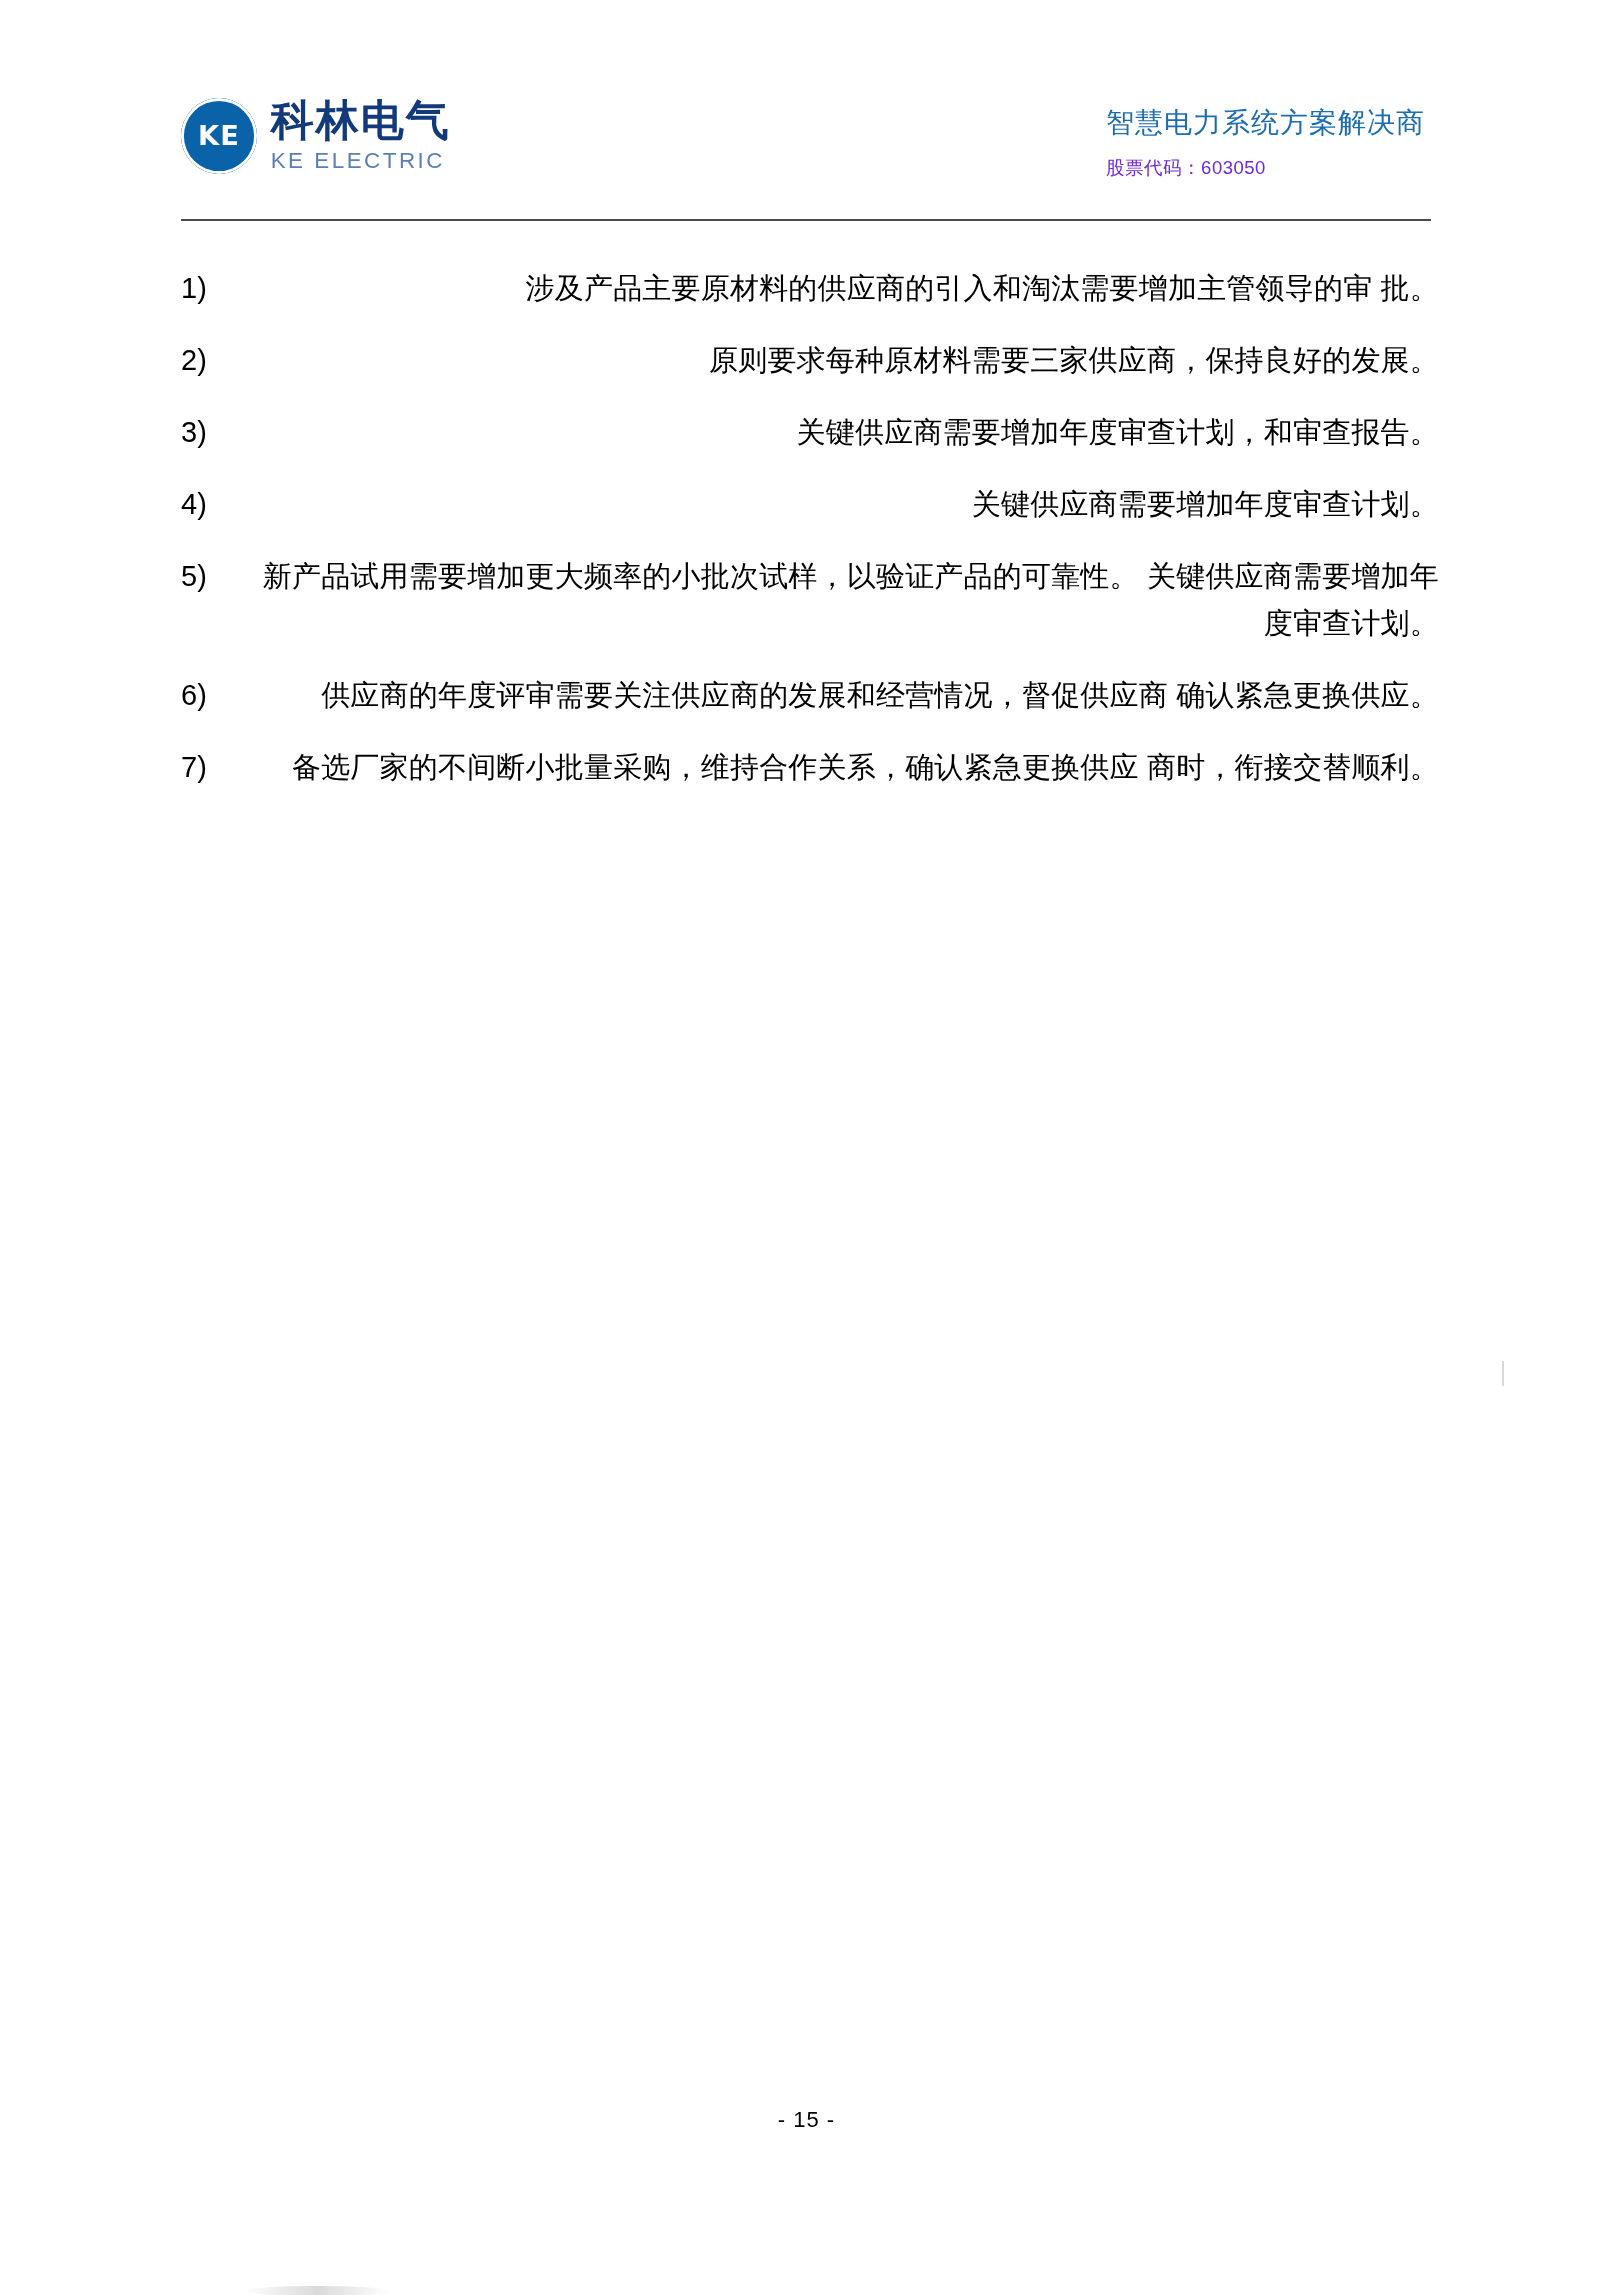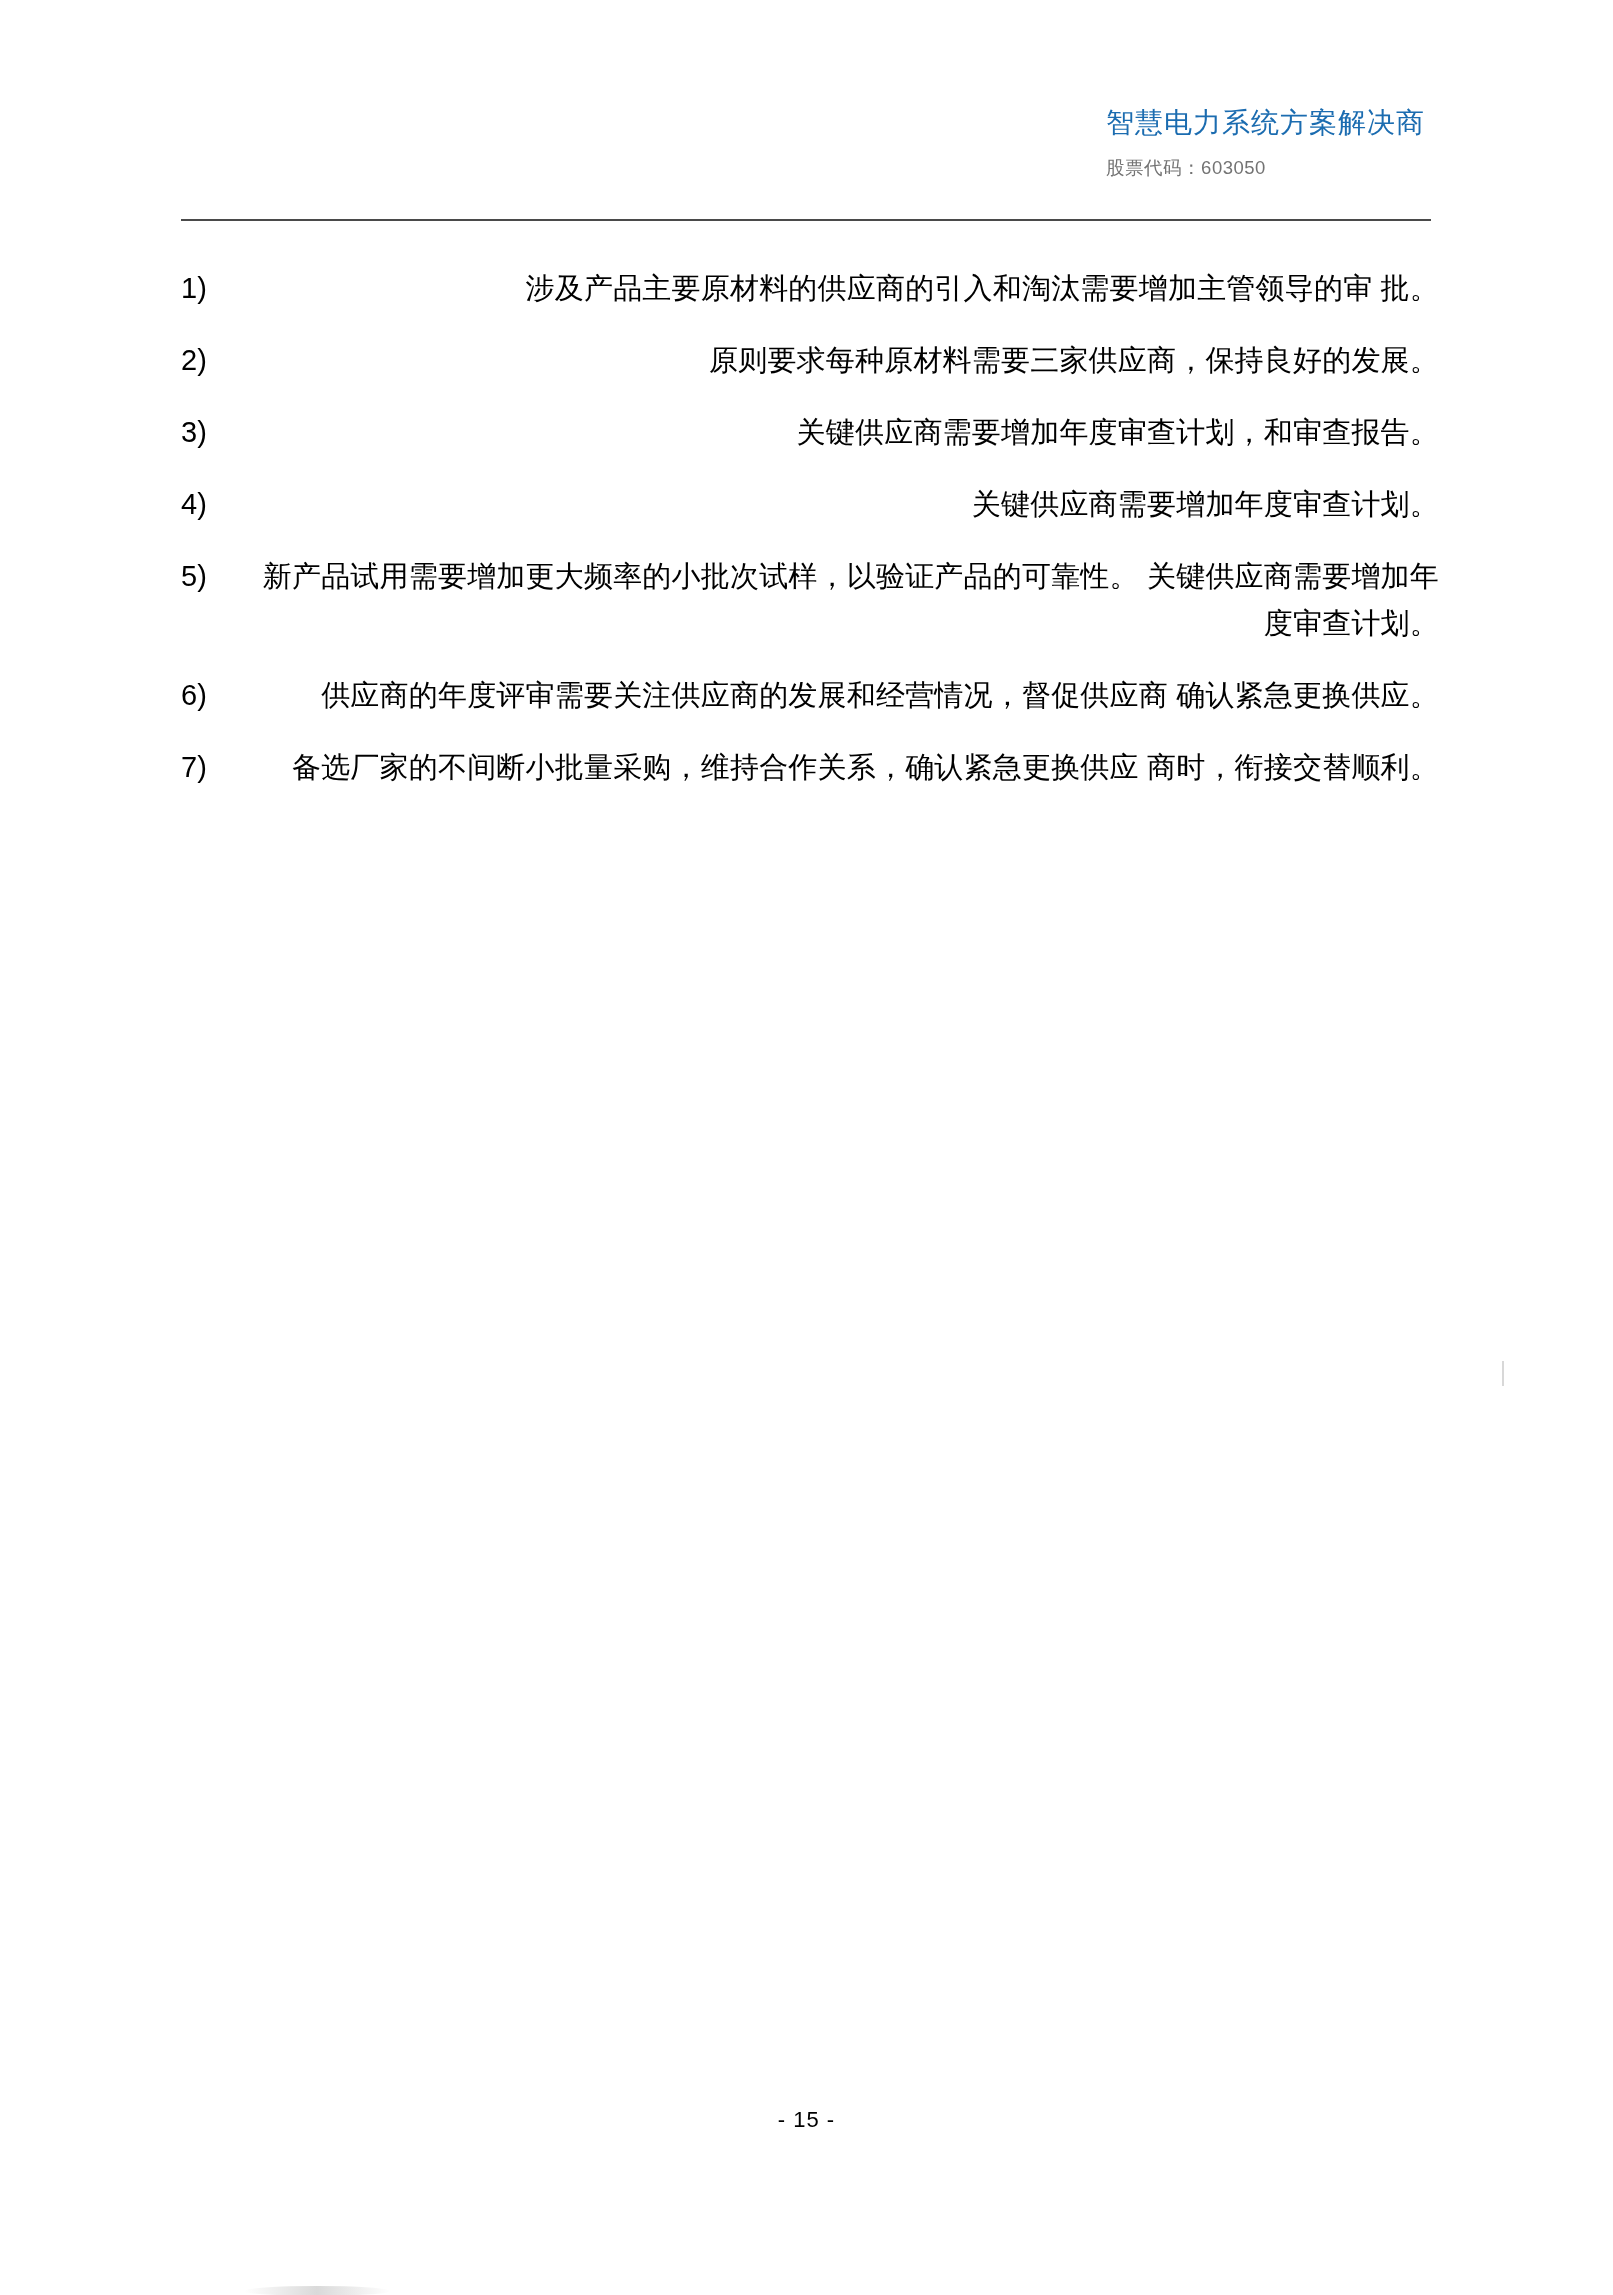--- a/index.html
+++ b/index.html
@@ -83,21 +83,21 @@
   }
   .header-slogan {
     font-size: 28px;
     color: #1b6cb0;
     letter-spacing: 1px;
     font-family: "Liberation Sans", sans-serif;
   }
   .header-stock {
     margin-top: 13.7px;
     font-size: 18.5px;
-    color: #737373;
+    color: #6d28d9;
     letter-spacing: 0.5px;
     font-family: "Liberation Sans", sans-serif;
   }
 
   
   .content {
     position: absolute;
     left: 181px;
     top: 265px;
     width: 1258px;
@@ -161,20 +161,29 @@
     background: linear-gradient(to right, rgba(225,225,225,0), rgba(205,205,205,0.75), rgba(225,225,225,0));
     border-radius: 50%;
   }
 </style>
 </head>
 <body>
 
 <div class="page">
 
   <div class="header">
+    <div class="logo-block">
+      <div class="logo-mark">
+        <span class="ke-text">KE</span>
+      </div>
+      <div class="logo-words">
+        <span class="logo-cn">科林电气</span>
+        <span class="logo-en">KE ELECTRIC</span>
+      </div>
+    </div>
     <div class="header-right">
       <div class="header-slogan">智慧电力系统方案解决商</div>
       <div class="header-stock">股票代码：603050</div>
     </div>
   </div>
 
   <div class="content">
 
     <div class="item">
       <div class="item-num">1)</div>

